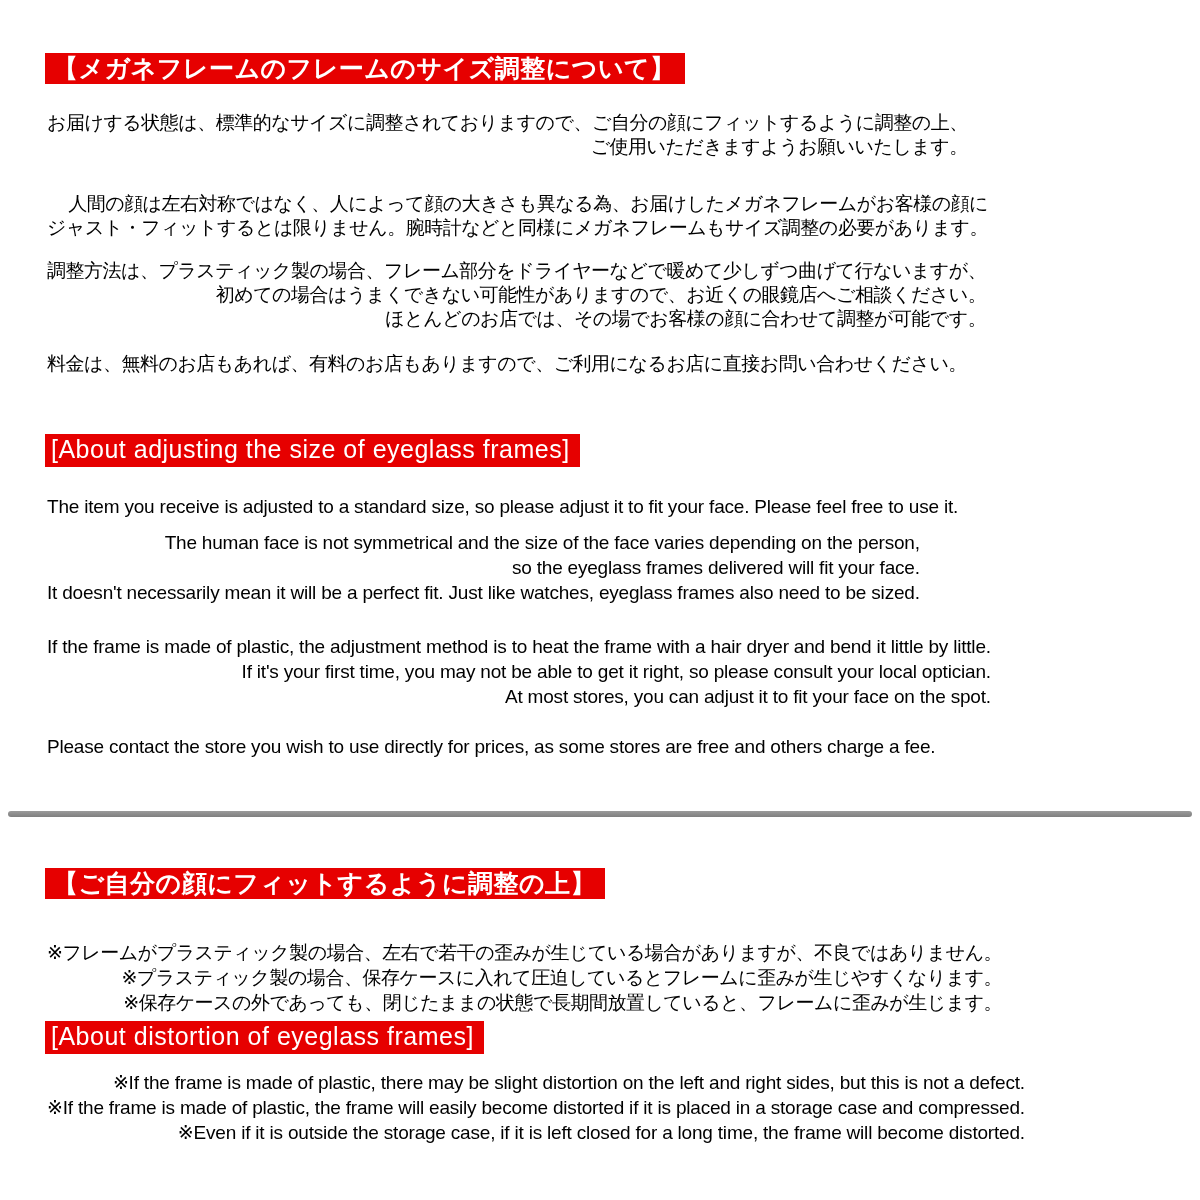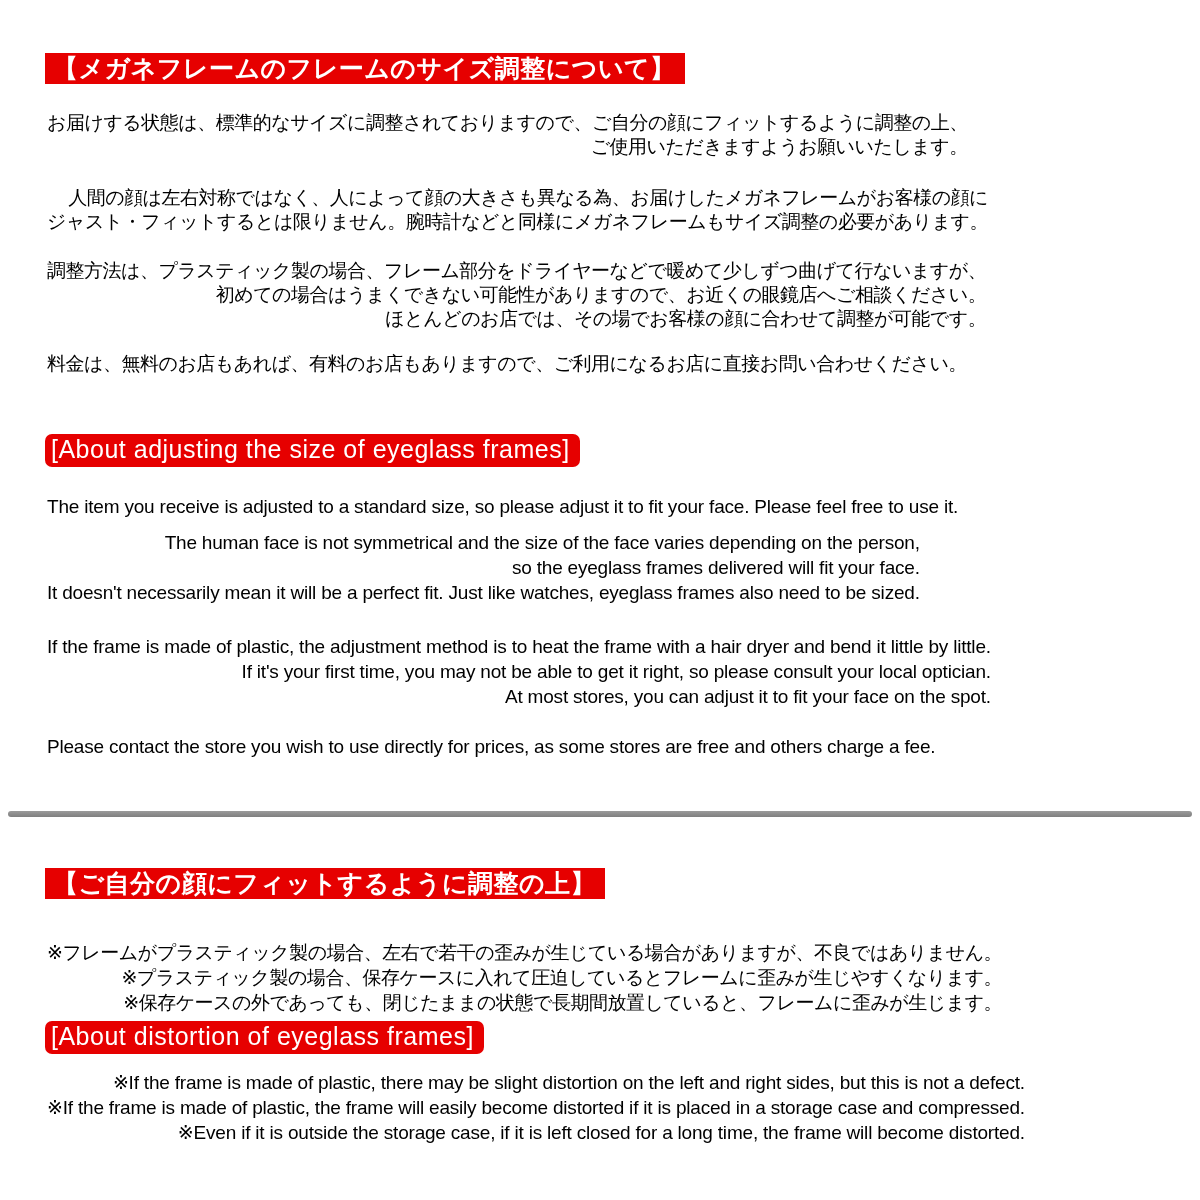--- a/index.html
+++ b/index.html
@@ -30,21 +30,20 @@
     font-weight: bold;
     padding: 0 9px 1px 8px;
     letter-spacing: 0.5px;
   }
   .banner.en {
     font-size: 25px;
     line-height: 29px;
     font-weight: normal;
     padding: 1px 10px 3px 6px;
     letter-spacing: 0.5px;
-    border-radius: 7px;
   }
   .para {
     position: absolute;
     left: 47px;
     font-size: 19px;
     line-height: 25px;
     white-space: nowrap;
     text-align: right;
   }
   .para.jp { letter-spacing: -0.5px; line-height: 24px; }
@@ -64,21 +63,21 @@
 
 <div class="page">
 
   <div class="banner jp" style="top:53px">【メガネフレームのフレームのサイズ調整について】</div>
 
   <div class="para jp" style="top:111px">
     <div>お届けする状態は、標準的なサイズに調整されておりますので、ご自分の顔にフィットするように調整の上、</div>
     <div>ご使用いただきますようお願いいたします。</div>
   </div>
 
-  <div class="para jp" style="top:186px">
+  <div class="para jp" style="top:192px">
     <div>人間の顔は左右対称ではなく、人によって顔の大きさも異なる為、お届けしたメガネフレームがお客様の顔に</div>
     <div>ジャスト・フィットするとは限りません。腕時計などと同様にメガネフレームもサイズ調整の必要があります。</div>
   </div>
 
   <div class="para jp" style="top:259px">
     <div>調整方法は、プラスティック製の場合、フレーム部分をドライヤーなどで暖めて少しずつ曲げて行ないますが、</div>
     <div>初めての場合はうまくできない可能性がありますので、お近くの眼鏡店へご相談ください。</div>
     <div>ほとんどのお店では、その場でお客様の顔に合わせて調整が可能です。</div>
   </div>
 

